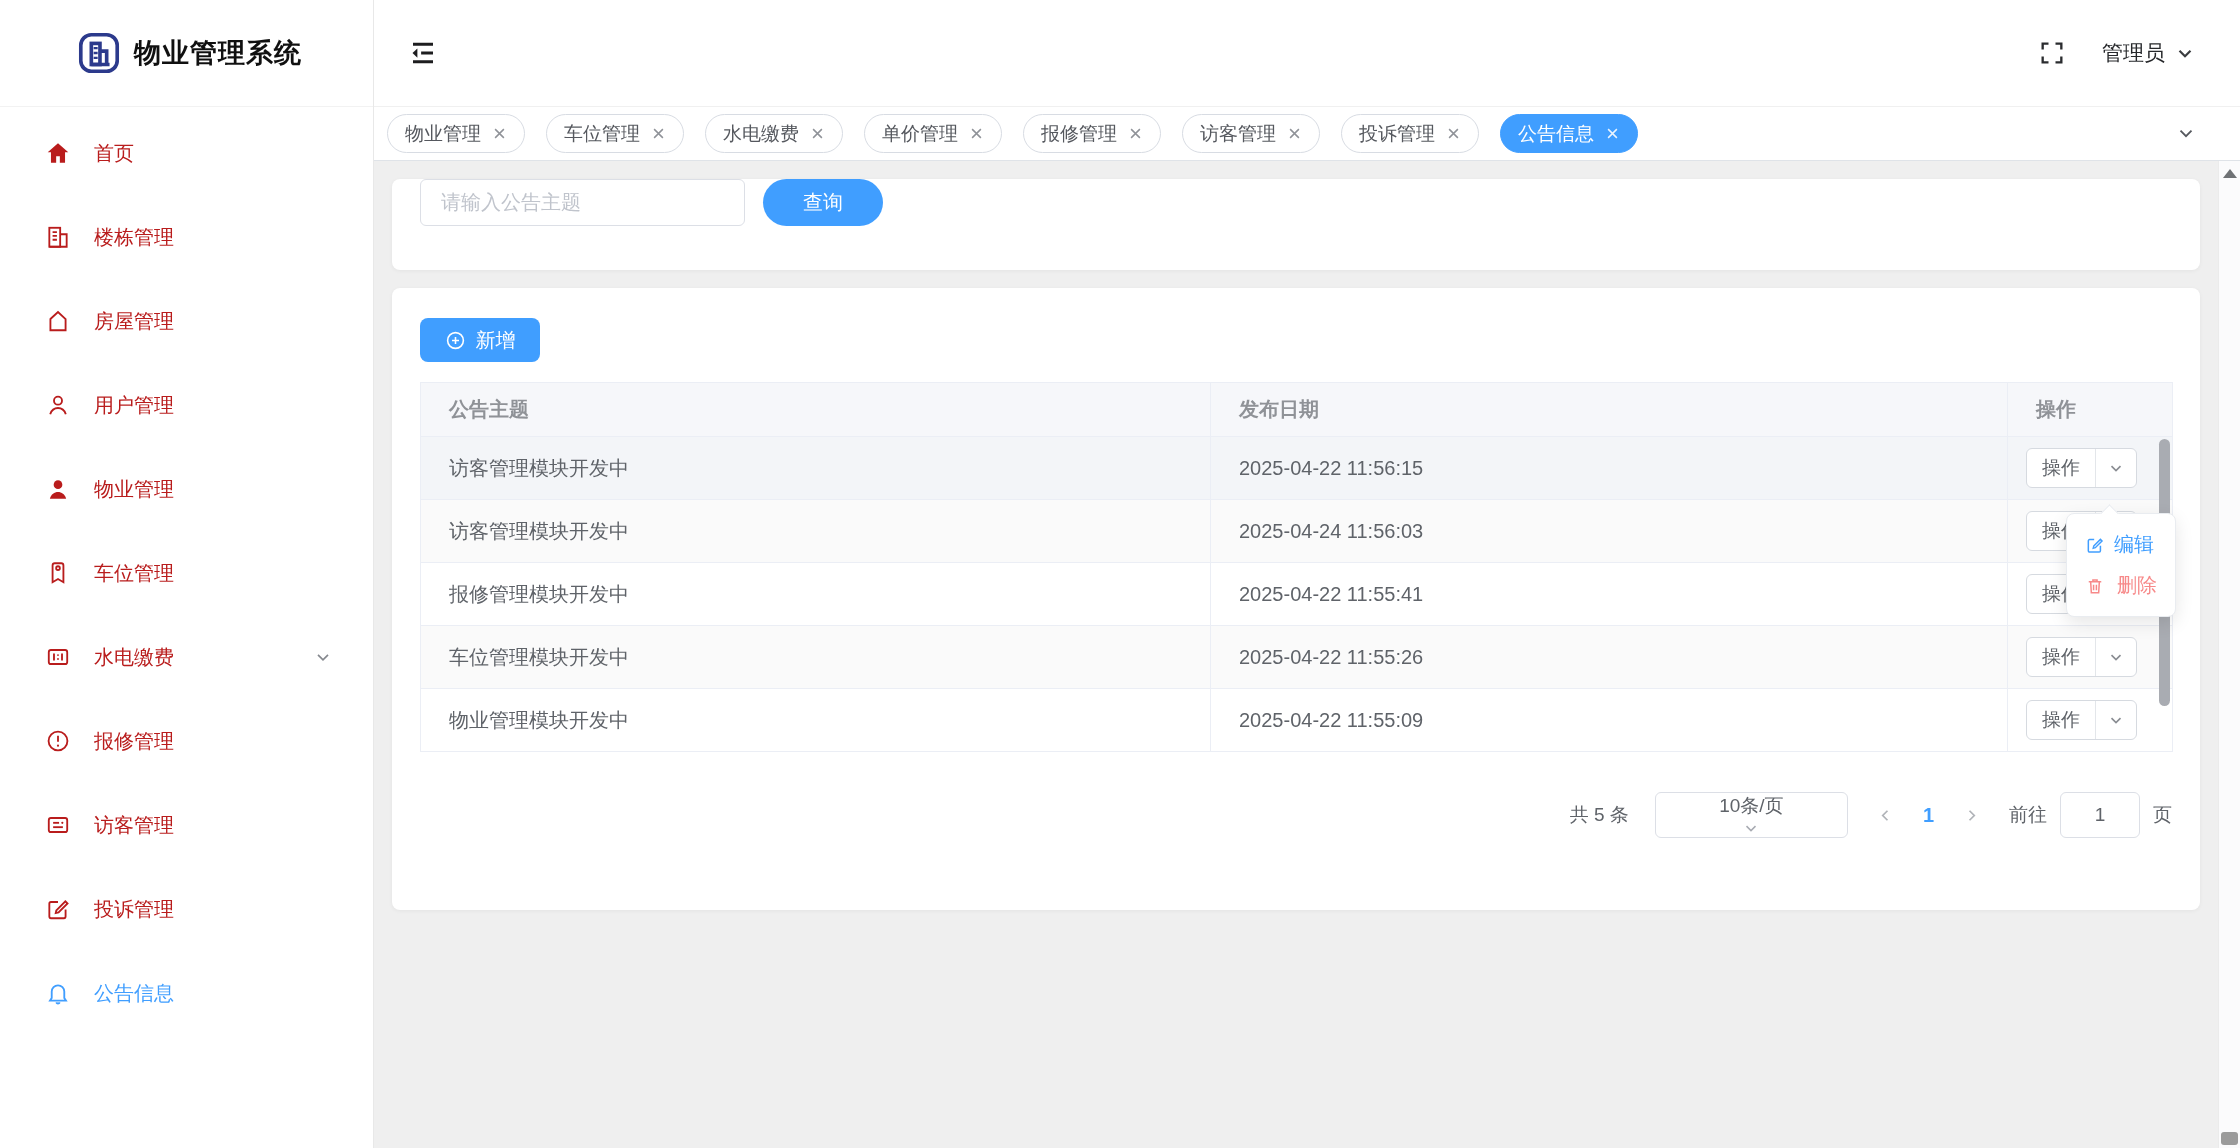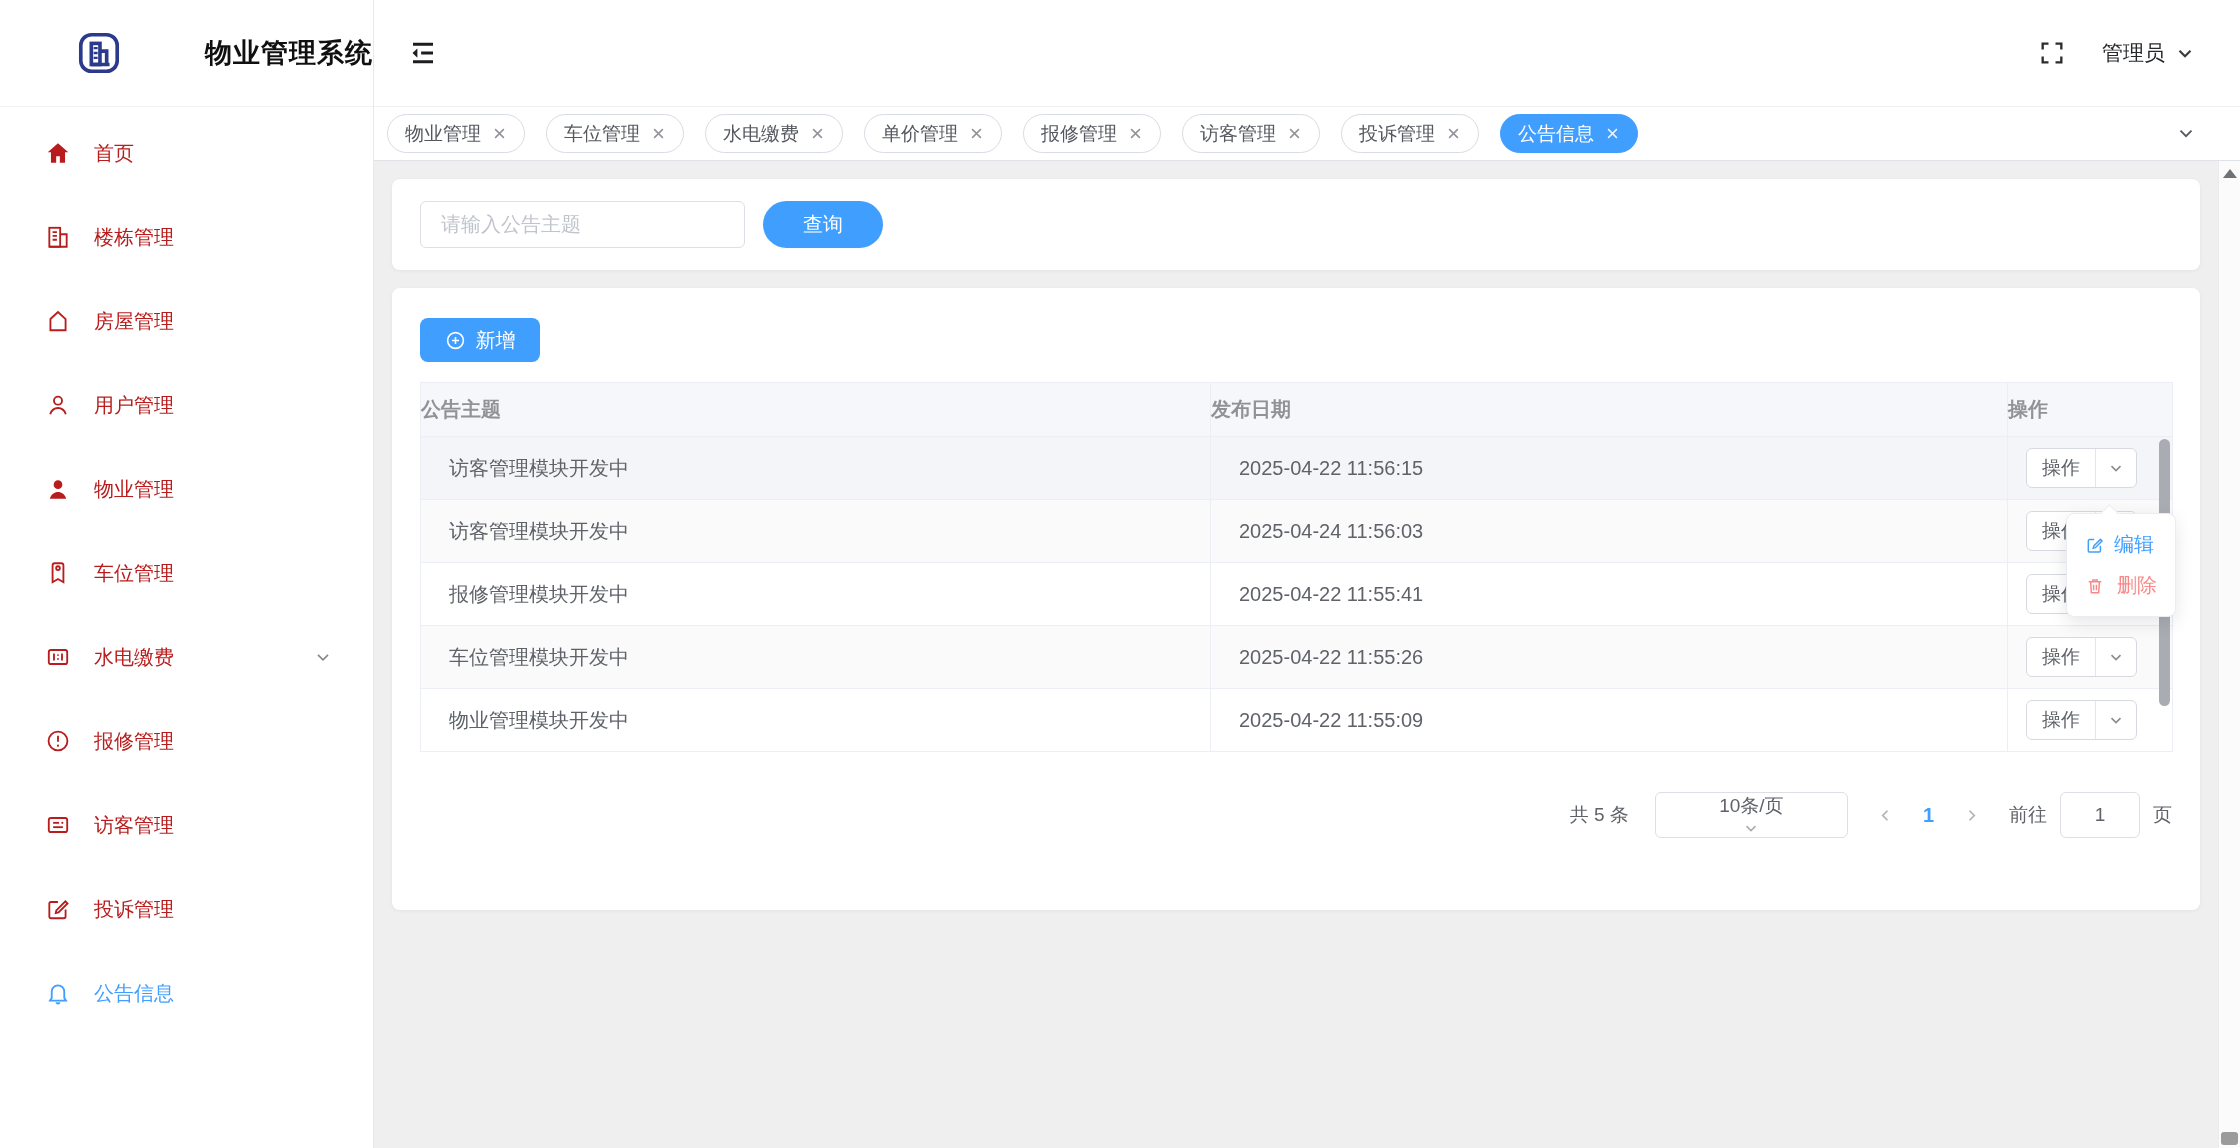--- a/index.html
+++ b/index.html
@@ -2,21 +2,21 @@
 <html><head>
 <meta charset="utf-8">
 <style>
   * { box-sizing: border-box; margin: 0; padding: 0; }
   html,body { width:2240px; height:1148px; overflow:hidden; }
   body { font-family:"Liberation Sans","DejaVu Sans",sans-serif; background:#fff; }
   .app { position:relative; display:flex; width:2240px; height:1148px; }
 
   
   .sidebar { width:374px; flex:none; background:#fff; border-right:1px solid #e8e8e8; }
-  .logo { height:107px; display:flex; align-items:center; padding-left:76px; gap:12px; border-bottom:1px solid #f2f2f2;justify-content:space-between; }
+  .logo { height:107px; display:flex; align-items:center; padding-left:76px; gap:12px; border-bottom:1px solid #f2f2f2; }
   .logo-icon { color:#2c3a8c; display:flex; }
   .logo-title { font-size:27px; font-weight:700; color:#101010; letter-spacing:1px; }
   .menu { padding-top:4px; }
   .menu-item { height:84px; display:flex; align-items:center; gap:22px; padding:0 40px 0 44px; font-size:20px; color:#b91c1c; cursor:pointer; }
   .menu-item .mi-icon { width:28px; height:28px; display:flex; align-items:center; justify-content:center; flex:none; }
   .menu-item.active { color:#409eff; }
   .submenu-arrow { margin-left:auto; color:#85888e; display:flex; }
 
   
   .main { flex:1; display:flex; flex-direction:column; min-width:0; }
@@ -31,30 +31,30 @@
   .tabbar { height:54px; flex:none; background:#fff; border-bottom:1px solid #dfe3e8; display:flex; align-items:center; gap:21px; padding-left:13px; position:relative; }
   .tab { height:39px; border:1px solid #d8dce3; border-radius:20px; background:#fff; display:inline-flex; align-items:center; gap:11px; padding:0 17px; font-size:19px; color:#55585e; cursor:pointer; flex:none; }
   .tab-close { display:flex; color:#8f9298; }
   .tab.is-active { background:#409eff; border-color:#409eff; color:#fff; }
   .tab.is-active .tab-close { color:#eaf4ff; }
   .tab-more { position:absolute; right:24px; top:1px; bottom:2px; width:60px; display:flex; align-items:center; justify-content:center; color:#55585e; background:linear-gradient(to right, rgba(255,255,255,0), #fff 35%); cursor:pointer; }
 
   
   .content { flex:1; background:#efefef; padding:18px 40px 0 18px; overflow:hidden; }
   .card { background:#fff; border-radius:8px; box-shadow:0 1px 4px rgba(0,0,0,0.05); }
-  .search-card { height:91px; margin-bottom:18px; display:flex; align-items:center; padding:0 28px; }
+  .search-card { height:91px; margin-bottom:18px; display:flex; padding:0 28px; }
   .search-input { width:325px; height:47px; border:1px solid #dcdfe6; border-radius:6px; padding:0 20px; font-size:20px; color:#606266; outline:none; background:#fff; }
   .search-input::placeholder { color:#c0c4cc; }
   .query-btn { margin-left:18px; width:120px; height:47px; border:none; border-radius:24px; background:#409eff; color:#fff; font-size:20px; cursor:pointer; }
 
   .table-card { height:622px; padding:28px; position:relative; }
   .add-btn { margin-top:2px; height:44px; width:120px; border:none; border-radius:8px; background:#409eff; color:#fff; font-size:20px; display:inline-flex; align-items:center; justify-content:center; gap:10px; cursor:pointer; }
   .table-wrap { margin-top:20px; position:relative; }
   table { width:1752px; border-collapse:collapse; table-layout:fixed; }
-  th { height:54px; background:#f6f7fa; font-size:20px; font-weight:700; color:#8f9297; text-align:left; border:1px solid #ebeef5; }
+  th { height:54px; background:#f6f7fa; font-size:20px; font-weight:700; color:#8f9297; text-align:left; padding-left:28px; border:1px solid #ebeef5; }
   td { height:63px; font-size:20px; color:#5f6369; padding-left:28px; border:1px solid #ebeef5; background:transparent; }
   tbody tr:nth-child(even) td { background:#fafafa; }
   tbody tr:first-child td { background:#f3f5f8; }
   td.actions-cell { padding-left:18px; }
   .action-btn { display:inline-flex; align-items:center; height:40px; border:1px solid #d6dae0; border-radius:6px; background:#fff; overflow:hidden; cursor:pointer; }
   .action-label { padding:0 15px; font-size:19px; color:#5f6369; line-height:38px; border-right:1px solid #e3e6ea; }
   .action-caret { width:40px; align-self:stretch; display:flex; align-items:center; justify-content:center; color:#8a8d93; }
   .inner-scrollbar { position:absolute; left:1739px; top:57px; width:11px; height:267px; background:#a9acb2; border-radius:6px; }
 
   .pagination { margin-top:40px; display:flex; align-items:center; justify-content:flex-end; font-size:19px; color:#5f6369; }

